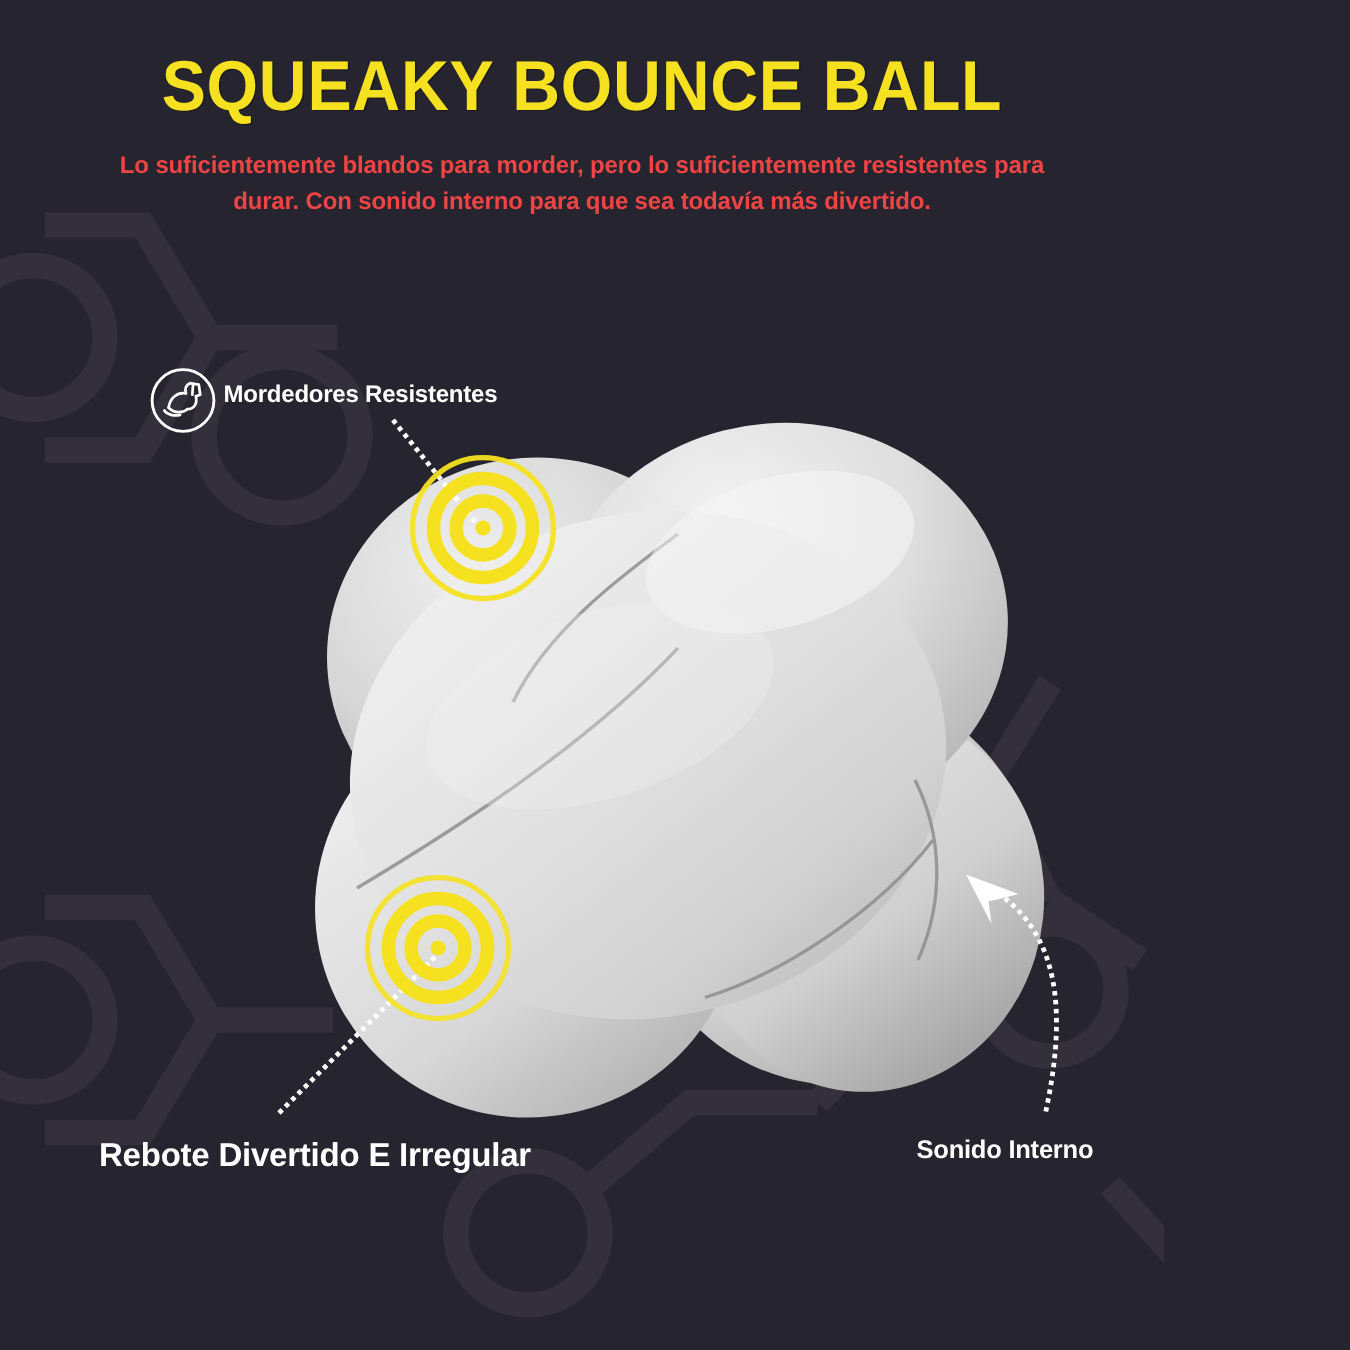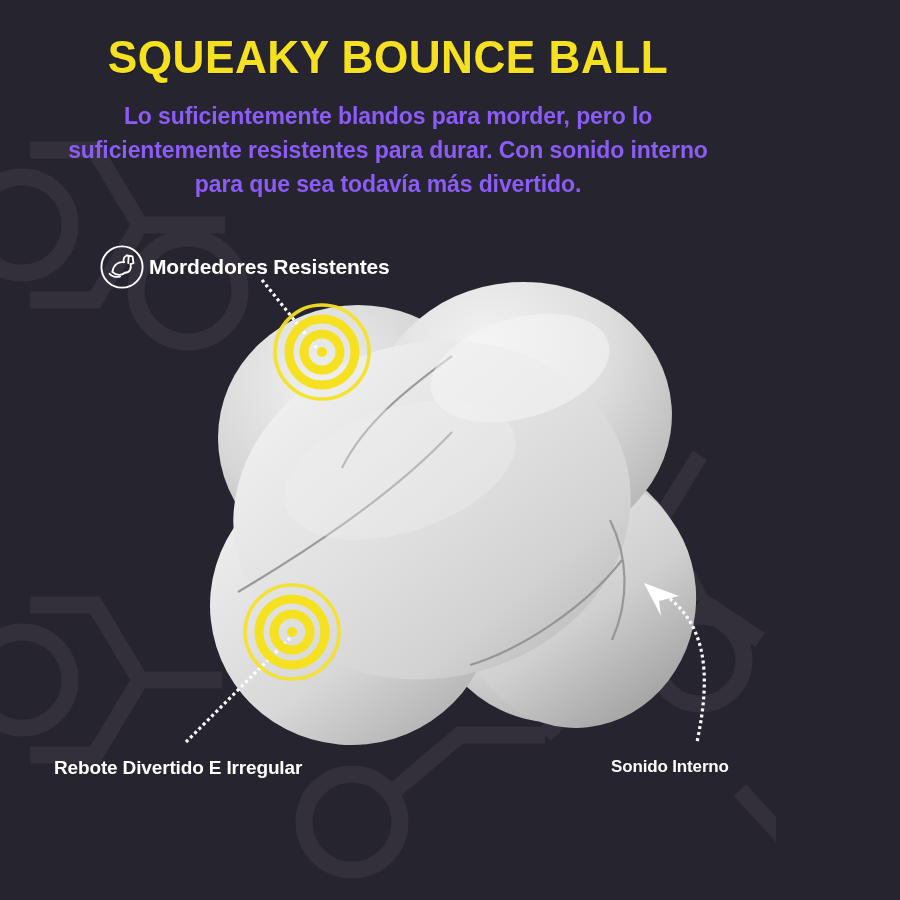--- a/index.html
+++ b/index.html
@@ -37,22 +37,22 @@
     letter-spacing:0.5px;
     line-height:1.05;
     font-stretch:condensed;
     transform:scaleX(0.94);
     text-shadow:1px 1px 0 rgba(0,0,0,.35);
     white-space:nowrap;
   }
   #subtitle{
     margin:18px auto 0;
     width:660px;
-    color:#8b5cf6;
-    font-size:23px;
+    color:#ef4444;
+    font-size:16px;
     font-weight:bold;
     line-height:1.48;
     letter-spacing:-0.1px;
   }
 
   
   #art{
     position:absolute;
     top:0; left:0;
     width:900px; height:900px;
@@ -62,26 +62,26 @@
   
   .callout-label{
     position:absolute;
     color:#ffffff;
     font-weight:bold;
     white-space:nowrap;
     z-index:30;
   }
   #callout-top{
     left:149px; top:255px;
-    font-size:21px;
+    font-size:16px;
     letter-spacing:-0.15px;
   }
   #callout-bottom-left{
-    left:54px; top:757px;
-    font-size:19px;
+    left:66px; top:757px;
+    font-size:22px;
     letter-spacing:-0.15px;
   }
   #callout-bottom-right{
     left:611px; top:757px;
     font-size:17px;
     letter-spacing:-0.15px;
   }
   #badge-icon{
     position:absolute;
     left:99px; top:244px;

